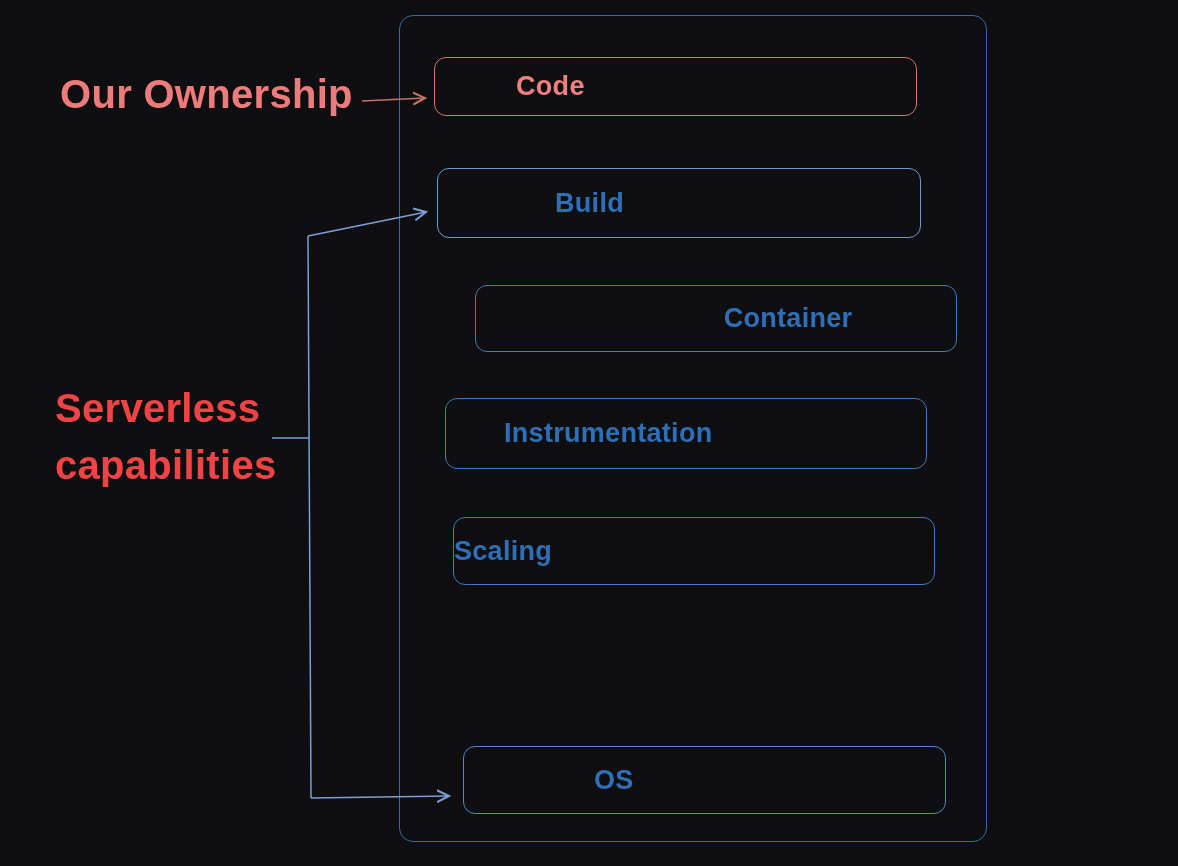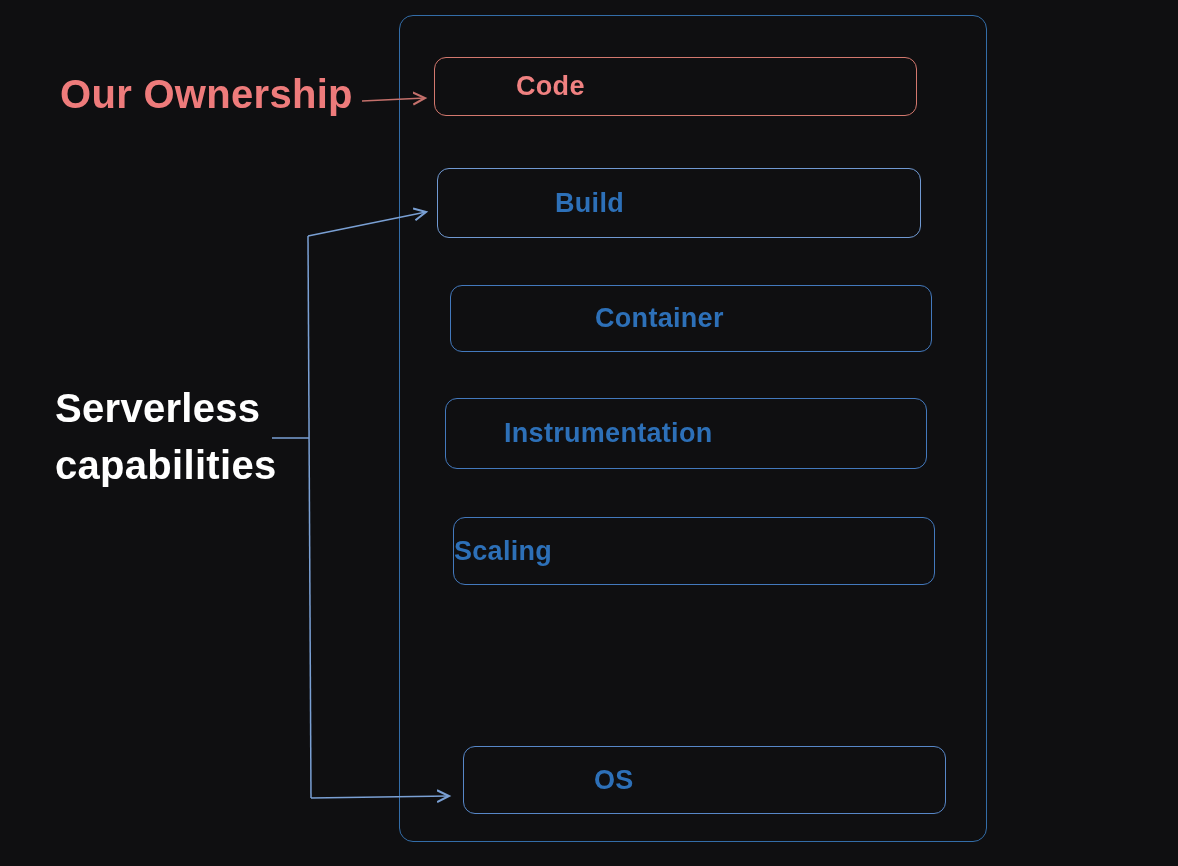--- a/index.html
+++ b/index.html
@@ -36,21 +36,21 @@
     border-radius: 12px;
     display: flex;
     align-items: center;
     font-size: 27px;
     font-weight: 600;
     letter-spacing: 0.3px;
     color: #2d70b8;
   }
   .box-code           { left: 434px; top: 57px;  width: 483px; height: 59px; padding-left: 81px; border-color: #d3786e; color: #f08181; }
   .box-build          { left: 437px; top: 168px; width: 484px; height: 70px; padding-left: 117px; border-color: #7099d2; }
-  .box-container      { left: 450px; top: 285px; width: 482px; height: 67px; padding-left: 144px; }
+  .box-container      { left: 475px; top: 285px; width: 482px; height: 67px; padding-left: 144px; justify-content: center; }
   .box-instrumentation{ left: 445px; top: 398px; width: 482px; height: 71px; padding-left: 58px; }
   .box-scaling        { left: 453px; top: 517px; width: 482px; height: 68px; }
   .box-orchestration  { left: 457px; top: 628px; width: 479px; height: 70px; padding-left: 136px; }
   .box-os             { left: 463px; top: 746px; width: 483px; height: 68px; padding-left: 130px; border-color: #5787c8; }
 
   
   .ownership-label {
     position: absolute;
     left: 60px;
     top: 72px;
@@ -62,21 +62,21 @@
   }
   .capabilities-label {
     position: absolute;
     left: 55px;
     top: 380px;
     width: 240px;
     font-size: 40px;
     font-weight: 600;
     letter-spacing: 0.3px;
     line-height: 57px;
-    color: #ffffff;
+    color: #ef4444;
   }
 
   
   .connector-layer {
     position: absolute;
     left: 0;
     top: 0;
     width: 1178px;
     height: 866px;
     pointer-events: none;

